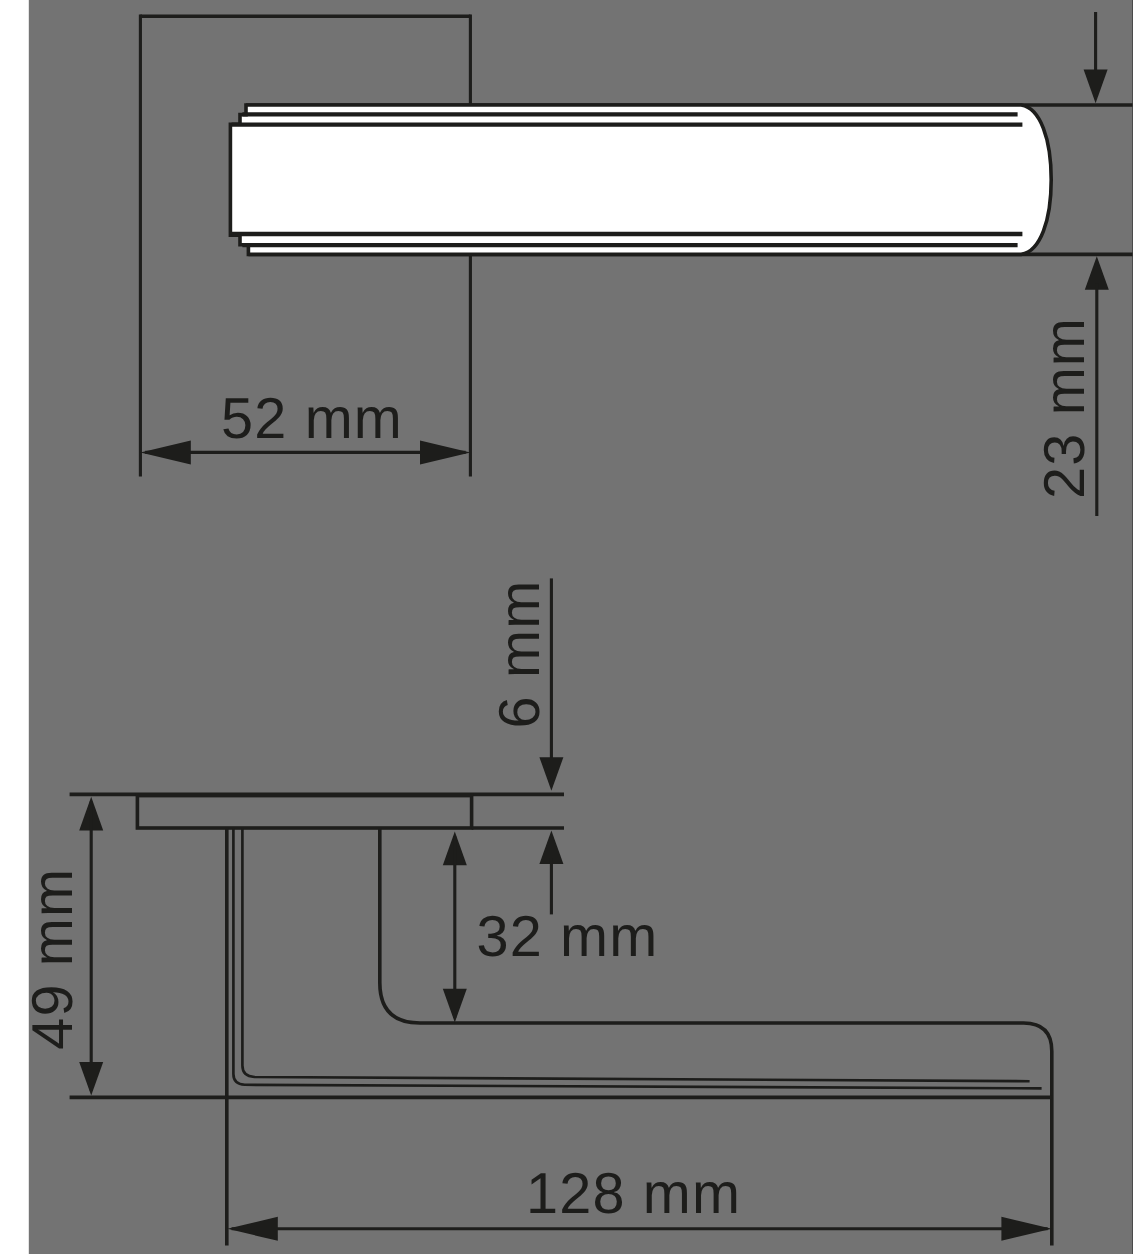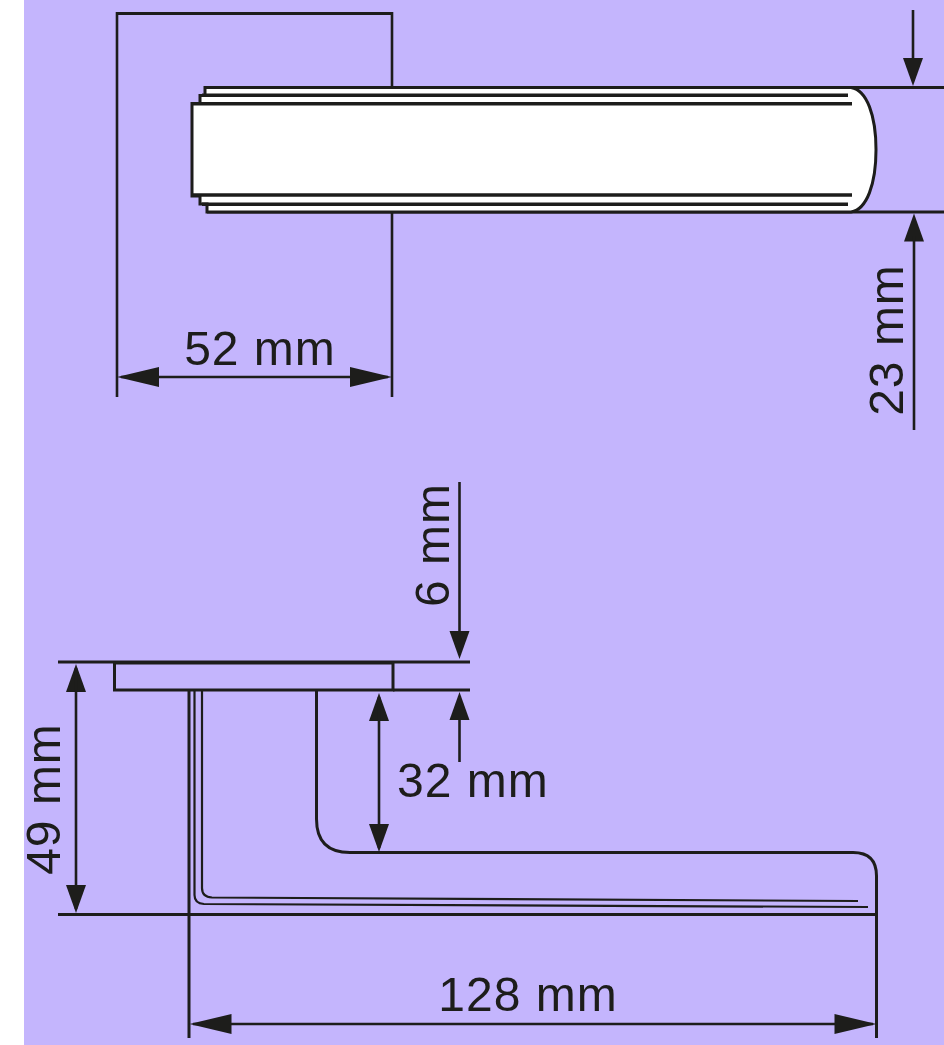--- a/index.html
+++ b/index.html
@@ -1,16 +1,16 @@
 <!DOCTYPE html>
 <html><head>
 <meta charset="utf-8">
 <style>
   html,body{margin:0;padding:0;background:#000;}
-  .stage{position:relative;width:944px;height:1045px;background:#c4b5fd;overflow:hidden;}
+  .stage{position:relative;width:944px;height:1045px;background:#737373;overflow:hidden;}
   svg{display:block;position:absolute;inset:0;}
   .ln{stroke:#1d1d1b;fill:none;}
   .w2{stroke-width:2.2;}
   .w25{stroke-width:2.6;}
   .w3{stroke-width:3;}
   .sep{stroke:#1d1d1b;stroke-width:3.6;fill:none;}
   .ah{fill:#1d1d1b;stroke:none;}
   .handle-fill{fill:#ffffff;stroke:#1d1d1b;stroke-width:3;stroke-linejoin:miter;}
   .txt{fill:#1d1d1b;font-family:"Liberation Sans",sans-serif;font-size:48px;font-weight:400;letter-spacing:1px;}
   .strip{fill:#ffffff;}

